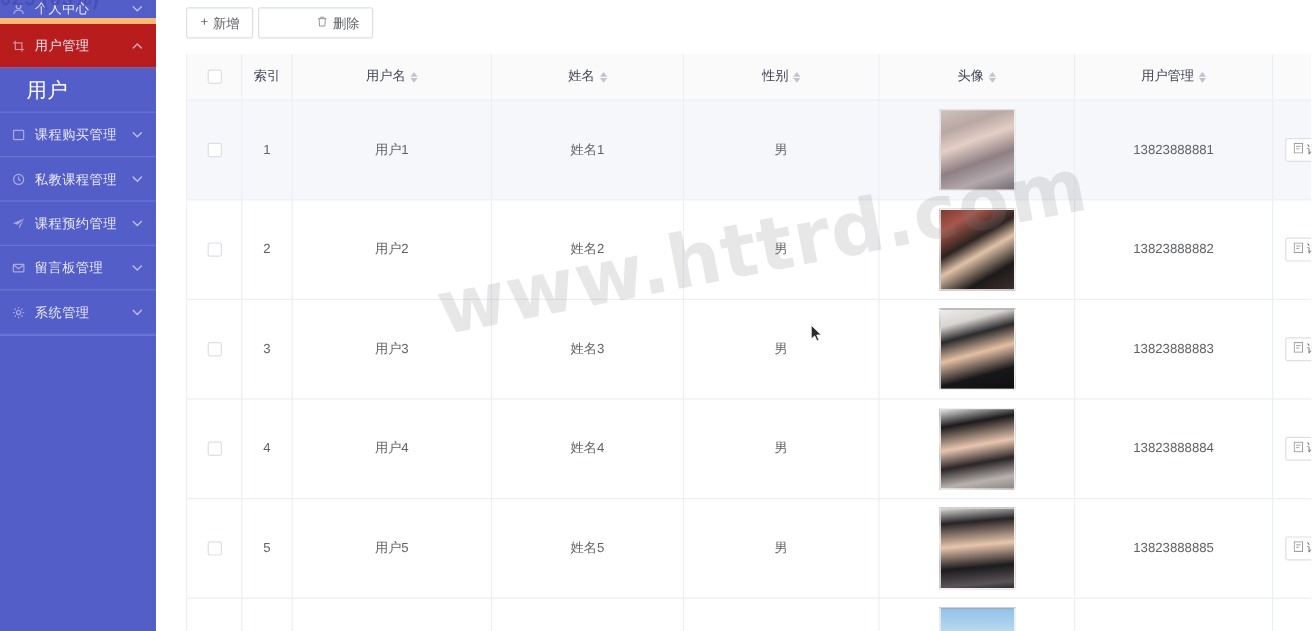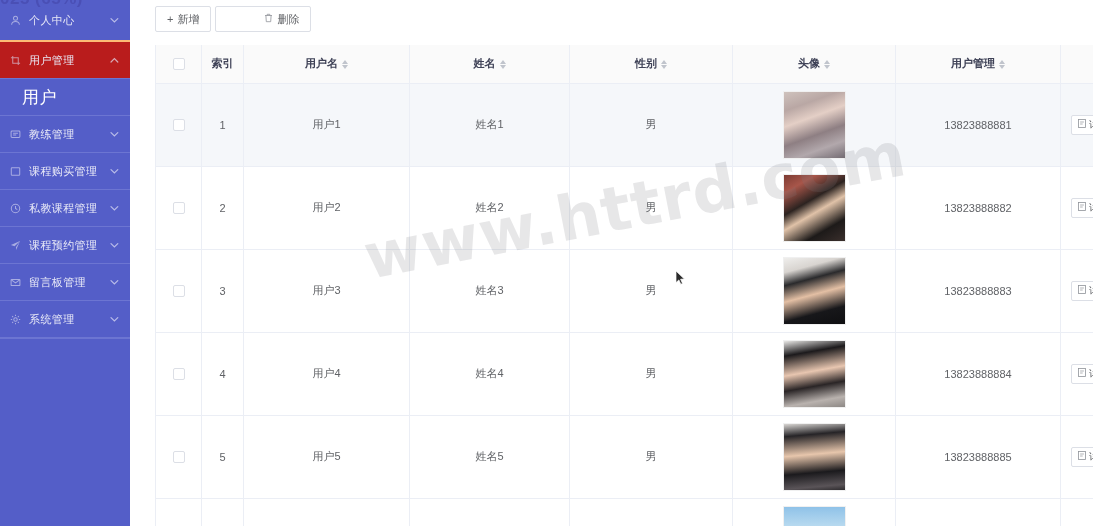--- a/index.html
+++ b/index.html
@@ -29,21 +29,21 @@
     display: flex;
     align-items: center;
     padding: 0 10px 0 9px;
     color: #e9eaf7;
     font-size: 11px;
     border-bottom: 1px solid #6c75d2;
     position: relative;
     cursor: pointer;
     letter-spacing: .4px;
   }
-  .side-item.first { height: 42px; border-bottom: 2px solid #fdba74; justify-content: center; }
+  .side-item.first { height: 20px; border-bottom: 5px solid #fdba74; justify-content: center; }
   .side-item .s-ico {
     width: 13px; height: 13px;
     flex: 0 0 13px;
     margin-right: 7px;
     opacity: .62;
     display: inline-flex;
     align-items: center;
     justify-content: center;
   }
   .side-item .s-ico svg { display: block; }
@@ -128,21 +128,21 @@
   }
   table.grid {
     border-collapse: collapse;
     table-layout: fixed;
     width: 1068px;
     background: #fff;
   }
   table.grid th {
     background: #fafafa;
     height: 38px;
-    font-weight: bold;
+    font-weight: normal;
     font-size: 11px;
     color: #3f4257;
     border-bottom: 1px solid #ebeef5;
     border-right: 1px solid #ebeef5;
     text-align: center;
     padding: 0 4px;
     white-space: nowrap;
   }
   table.grid th:first-child { border-left: 1px solid #ebeef5; }
   table.grid td {
@@ -270,34 +270,20 @@
         </span>
         <span class="s-label">用户管理</span>
         <span class="chev">
           <svg width="9" height="7" viewBox="0 0 9 7">
             <path d="m1 5 3.4-3.4L7.8 5" fill="none" stroke="#e4e4f6" stroke-width="1.2" stroke-linecap="round"></path>
           </svg>
         </span>
       </div>
       <div class="side-sub">
         <span>用户</span>
-      </div>
-      <div class="side-item">
-        <span class="s-ico">
-          <svg width="11" height="11" viewBox="0 0 12 12">
-            <rect x="1.2" y="2.2" width="9.6" height="7" rx="1" fill="none" stroke="#dcdcf2" stroke-width="1.1"></rect>
-            <path d="M3.4 4.6h5.2M3.4 6.6h3.4" fill="none" stroke="#dcdcf2" stroke-width="1.1"></path>
-          </svg>
-        </span>
-        <span class="s-label">教练管理</span>
-        <span class="chev">
-          <svg width="9" height="7" viewBox="0 0 9 7">
-            <path d="m1 1.6 3.4 3.4L7.8 1.6" fill="none" stroke="#e4e4f6" stroke-width="1.2" stroke-linecap="round"></path>
-          </svg>
-        </span>
       </div>
       <div class="side-item">
         <span class="s-ico">
           <svg width="11" height="11" viewBox="0 0 12 12">
             <rect x="1.4" y="1.8" width="9.2" height="8.4" rx=".8" fill="none" stroke="#dcdcf2" stroke-width="1.1"></rect>
           </svg>
         </span>
         <span class="s-label">课程购买管理</span>
         <span class="chev">
           <svg width="9" height="7" viewBox="0 0 9 7">

